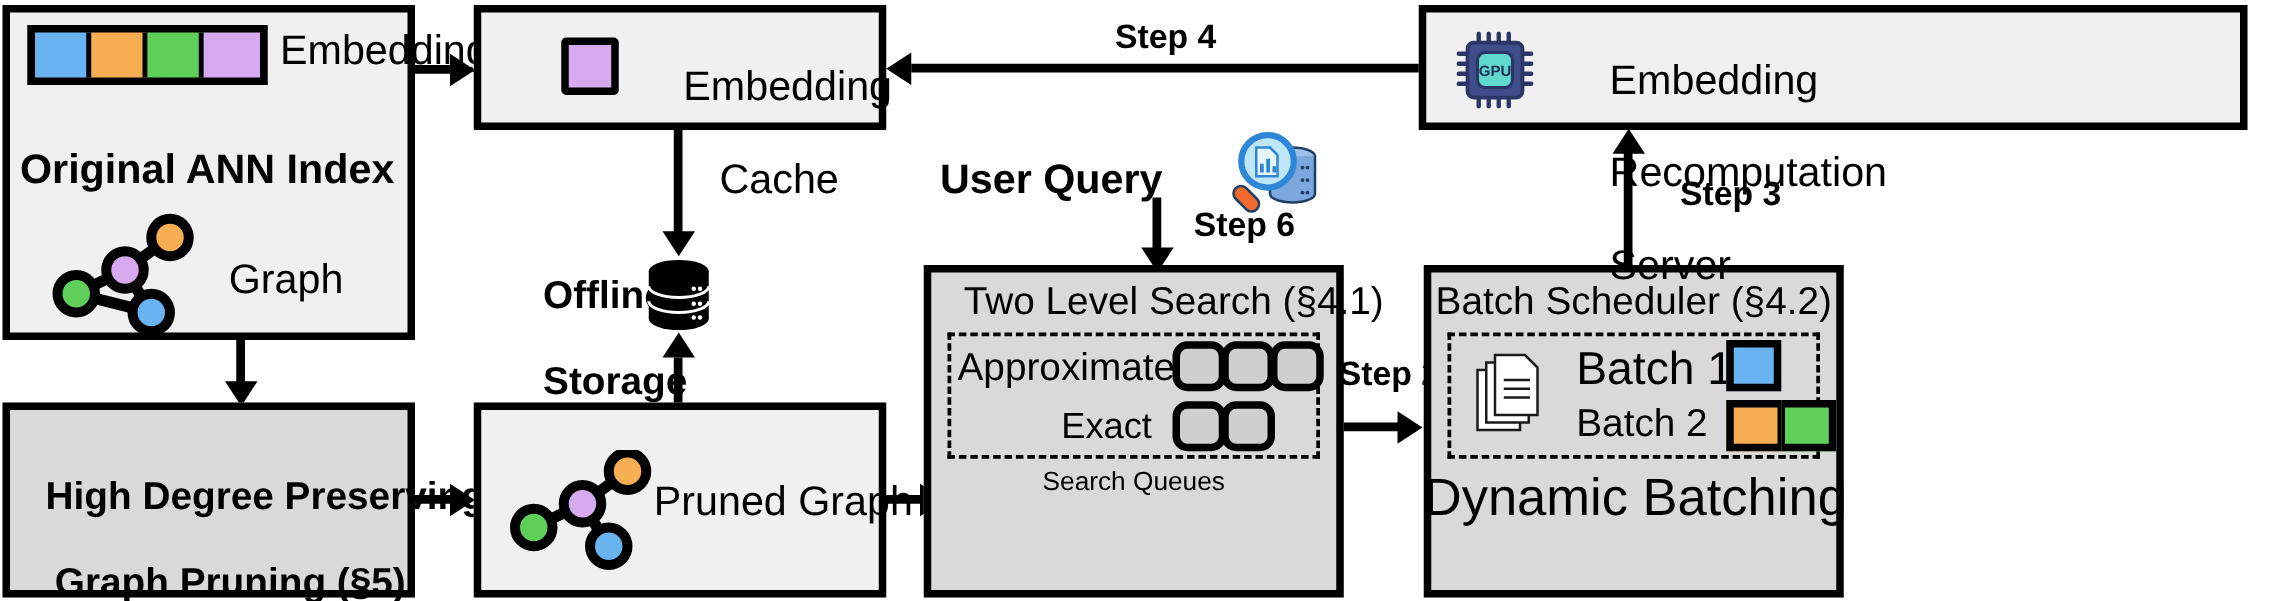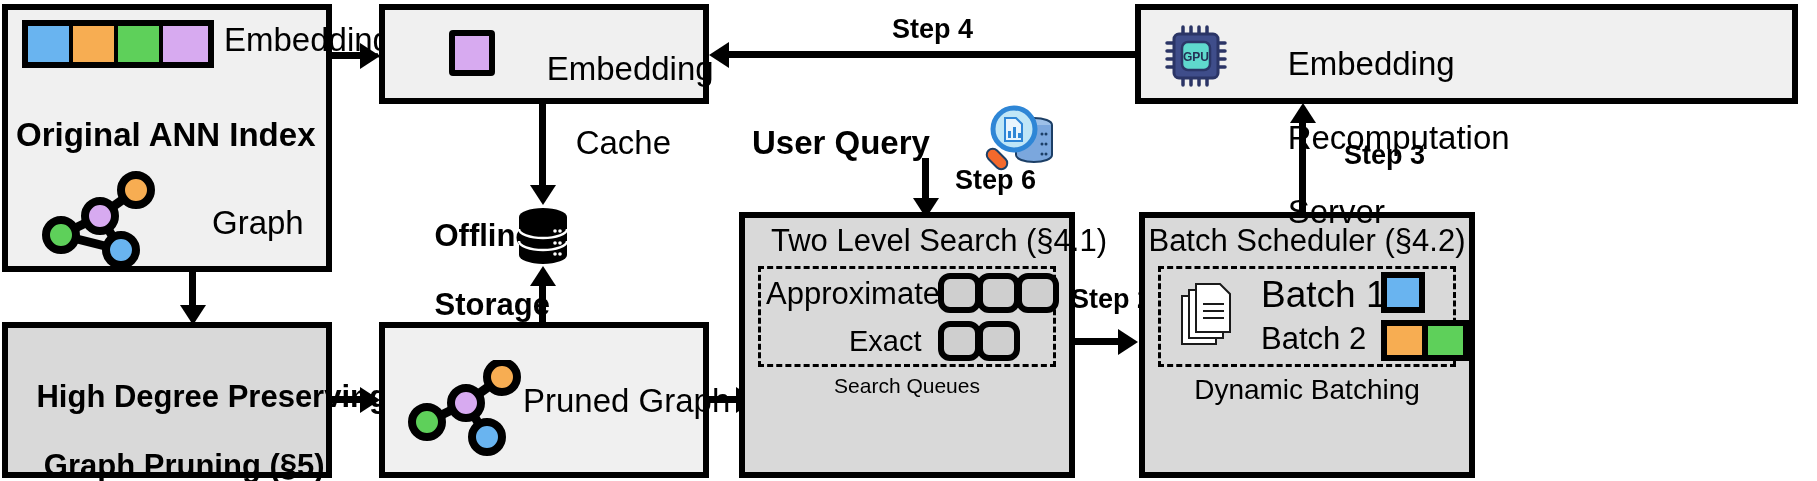--- a/index.html
+++ b/index.html
@@ -100,21 +100,21 @@
       <line x1="62" y1="48" x2="83" y2="82"></line>
       <line x1="23" y1="67" x2="83" y2="82"></line>
     </g>
     <g stroke="#000" stroke-width="8">
       <circle cx="23" cy="67" r="15" fill="#5ed05a"></circle>
       <circle cx="62" cy="48" r="15" fill="#d7aaf0"></circle>
       <circle cx="98" cy="22" r="15" fill="#f7ad52"></circle>
       <circle cx="83" cy="82" r="15" fill="#69b4f0"></circle>
     </g>
   </svg>
-  <div class="lbl" style="left:212px;top:205px;font-size:33px;">Graph</div>
+  <div class="lbl" style="left:183px;top:205px;font-size:33px;">Graph</div>
 
   <div class="line" style="left:189px;top:272px;width:7px;height:37px;"></div>
   <div class="arrowhead ah-down" style="left:180px;top:305px;"></div>
 
   <div class="box gray" style="left:2px;top:322px;width:330px;height:156px;">
   </div>
   <div class="lbl bold center" style="left:2px;top:345px;width:330px;font-size:31px;">
     <span>High Degree Preserving</span><br>
     <span>Graph Pruning (§5)</span>
   </div>
@@ -257,21 +257,21 @@
     </g>
   </svg>
 
   <div class="lbl" style="left:1261px;top:274px;font-size:37px;">Batch 1</div>
   <div class="sq" style="left:1381px;top:272px;width:44px;height:41px;background:#69b4f0;"></div>
 
   <div class="lbl" style="left:1261px;top:322px;font-size:31px;">Batch 2</div>
   <div class="sq" style="left:1381px;top:320px;width:44px;height:41px;background:#f7ad52;border-right-width:3px;"></div>
   <div class="sq" style="left:1425px;top:320px;width:44px;height:41px;background:#5ed05a;border-left-width:3px;"></div>
 
-  <div class="lbl center" style="left:1139px;top:374px;width:336px;font-size:28px;">Dynamic Batching</div>
+  <div class="lbl center" style="left:1139px;top:374px;width:336px;font-size:42px;">Dynamic Batching</div>
 
   <div class="line" style="left:1299px;top:122px;width:7px;height:90px;"></div>
   <div class="arrowhead ah-up" style="left:1290px;top:103px;"></div>
   <div class="lbl bold" style="left:1344px;top:140px;font-size:27px;text-align:center;">Step 3</div>
 
   <div class="box" style="left:1135px;top:4px;width:663px;height:100px;">
   </div>
   <svg style="position:absolute;left:1165px;top:25px;" width="62" height="62" viewBox="0 0 62 62">
     <g stroke="#2b3566" stroke-width="3.5" stroke-linecap="round">
       <line x1="18" y1="2" x2="18" y2="10"></line>

